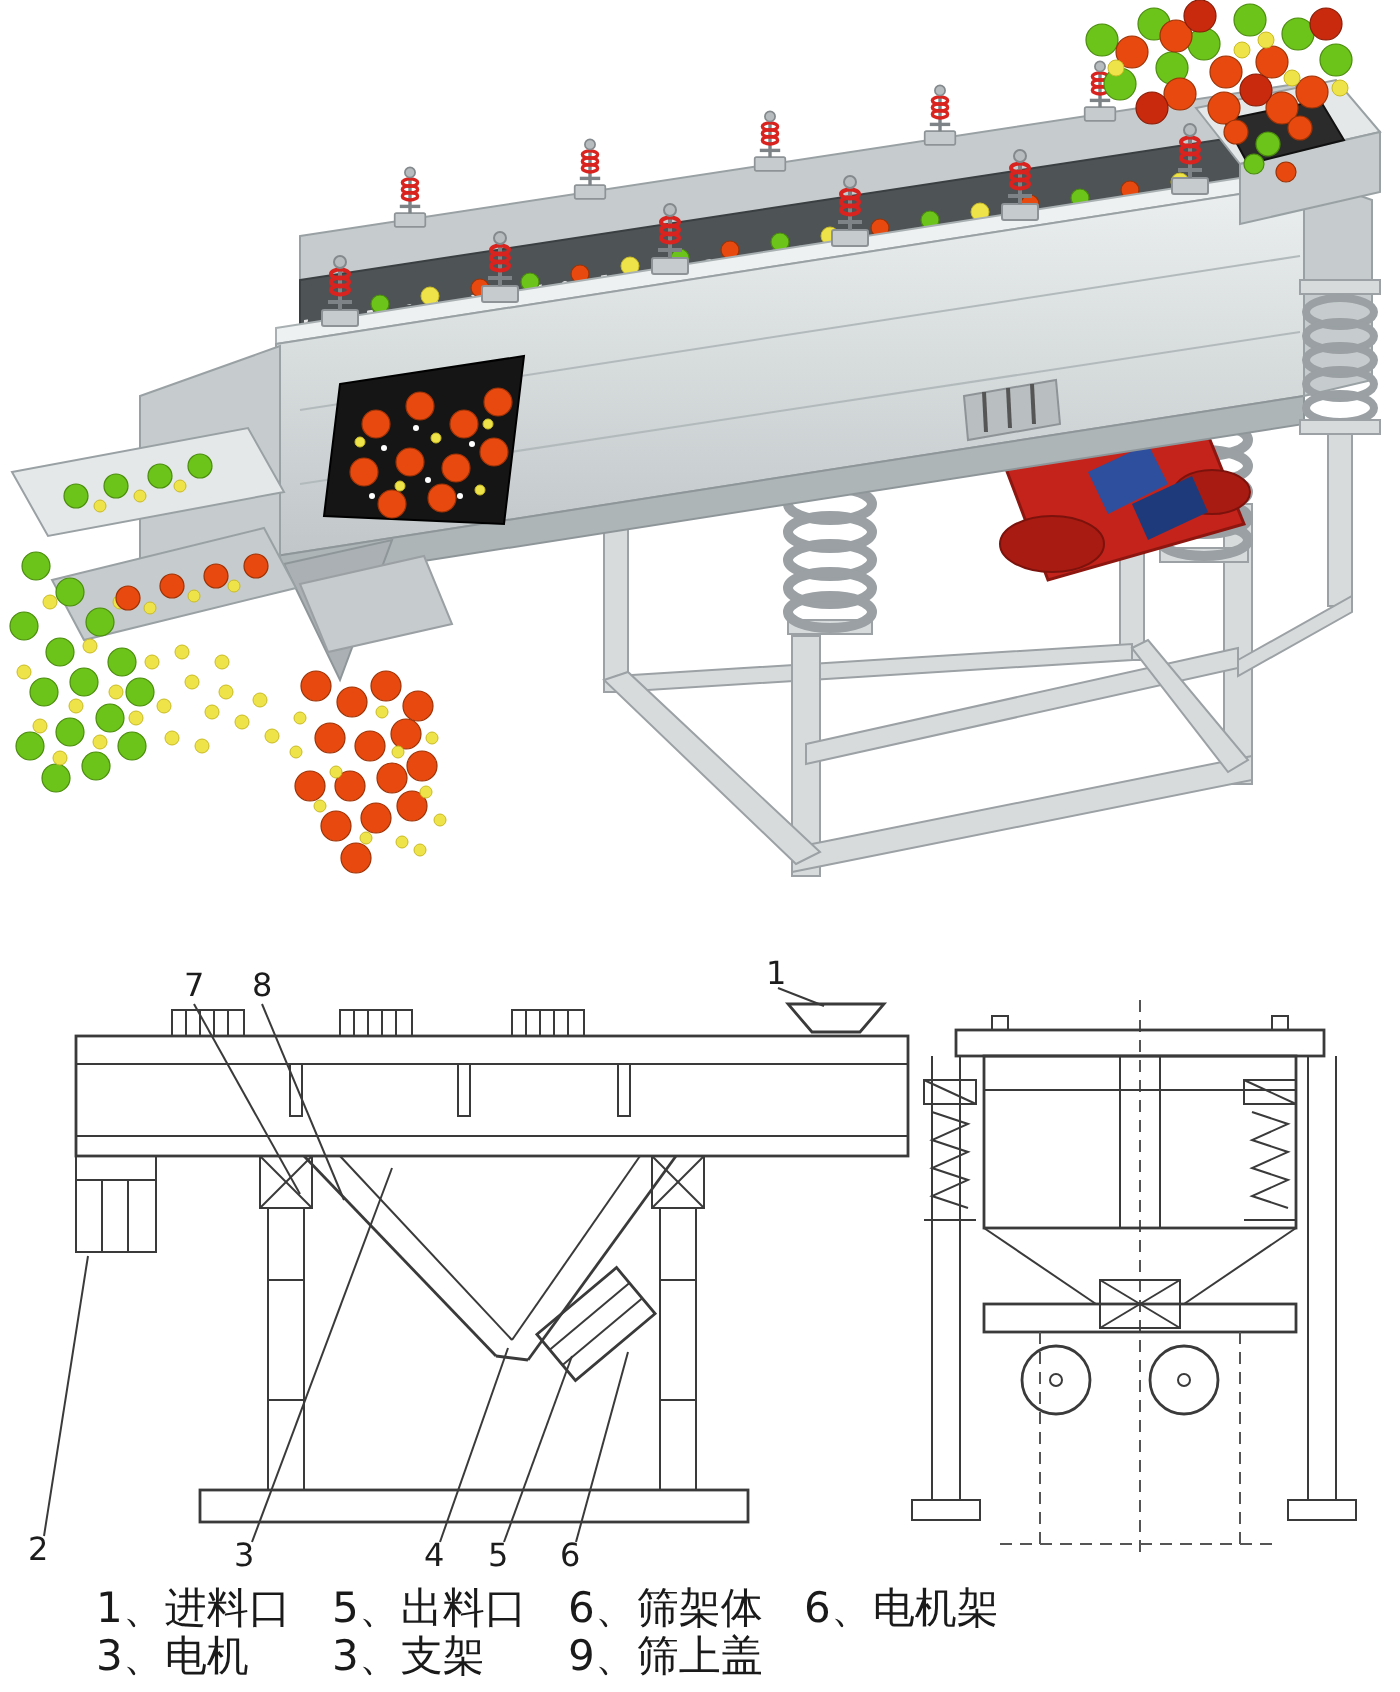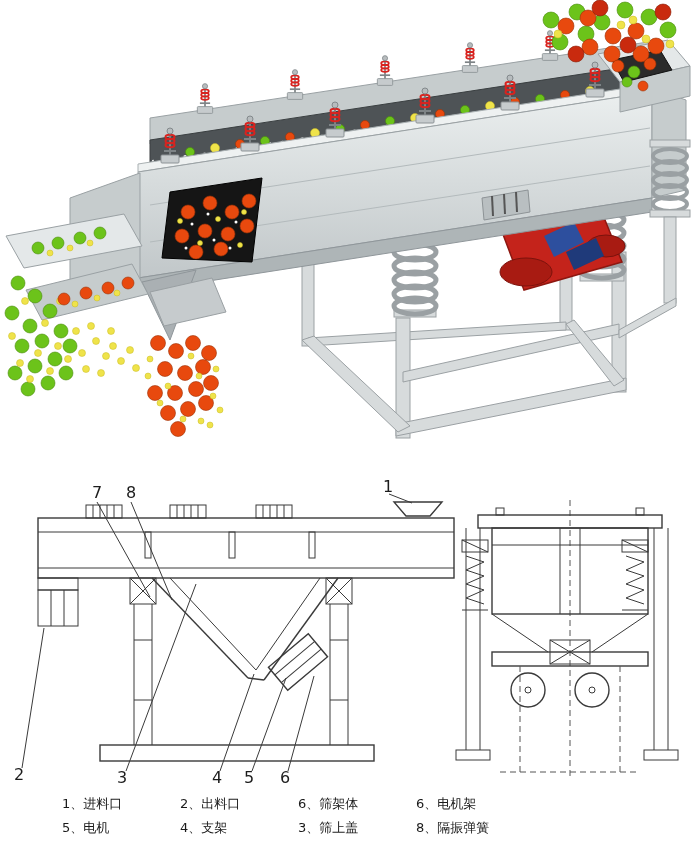--- a/index.html
+++ b/index.html
@@ -26,21 +26,21 @@
   .clamp-base{fill:#c6cbcd;stroke:#8d9396;stroke-width:1}
   .bolt{stroke:#7d8386;stroke-width:2}
   .clampcoil{fill:none;stroke:var(--coil-red);stroke-width:2}
   .nut{fill:#b7bcbe;stroke:#83898c;stroke-width:1}
   
   .dline{stroke:var(--line-dark);stroke-width:1.4;fill:none}
   .dthin{stroke:var(--line-dark);stroke-width:1;fill:none}
   .dash{stroke:#555;stroke-width:1;fill:none;stroke-dasharray:6 4}
   .callout{font:16px "DejaVu Sans",sans-serif;fill:#1c1c1c}
   
-  .legend{position:absolute;left:62px;top:792px;color:#1a1a1a;font-size:13px;}
+  .legend{position:absolute;left:48px;top:792px;color:#1a1a1a;font-size:21px;}
   .legend-row{display:flex;line-height:24px;}
   .legend-item{width:118px;white-space:nowrap;}
 </style>
 </head>
 <body>
 
 <div class="stage">
 <svg width="700" height="790" viewBox="0 0 700 790">
   <defs>
     <linearGradient id="faceGrad" x1="0" y1="0" x2="0" y2="1">
@@ -458,24 +458,23 @@
     <rect x="644" y="750" width="34" height="10" class="dthin"></rect>
     <line x1="520" y1="666" x2="520" y2="772" class="dash"></line>
     <line x1="620" y1="666" x2="620" y2="772" class="dash"></line>
     <line x1="500" y1="772" x2="640" y2="772" class="dash"></line>
   </g>
 </svg>
 
 <div class="legend">
   <div class="legend-row">
     <span class="legend-item">1、进料口</span>
-    <span class="legend-item">2、出料口</span>
+    <span class="legend-item">5、出料口</span>
     <span class="legend-item">6、筛架体</span>
     <span class="legend-item">6、电机架</span>
   </div>
   <div class="legend-row">
-    <span class="legend-item">5、电机</span>
-    <span class="legend-item">4、支架</span>
-    <span class="legend-item">3、筛上盖</span>
-    <span class="legend-item">8、隔振弹簧</span>
+    <span class="legend-item">3、电机</span>
+    <span class="legend-item">3、支架</span>
+    <span class="legend-item">9、筛上盖</span>
   </div>
 </div>
 </div>
 
 </body></html>

